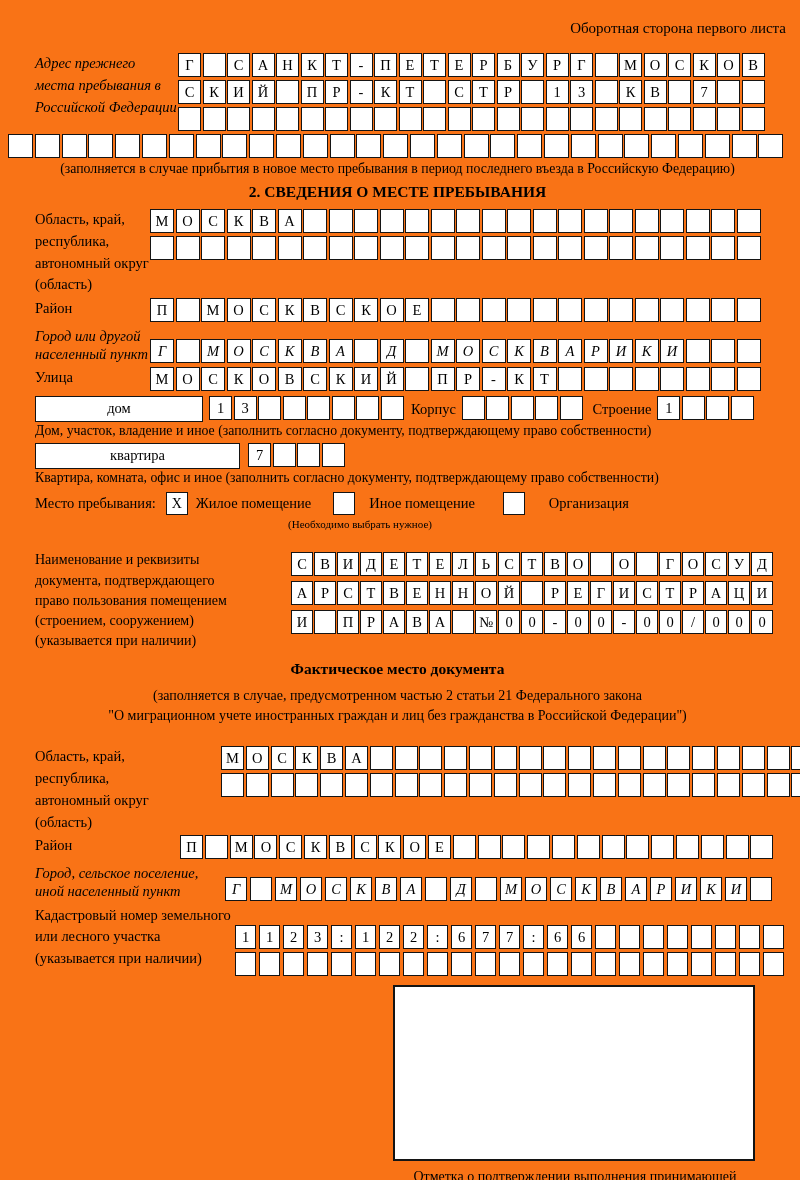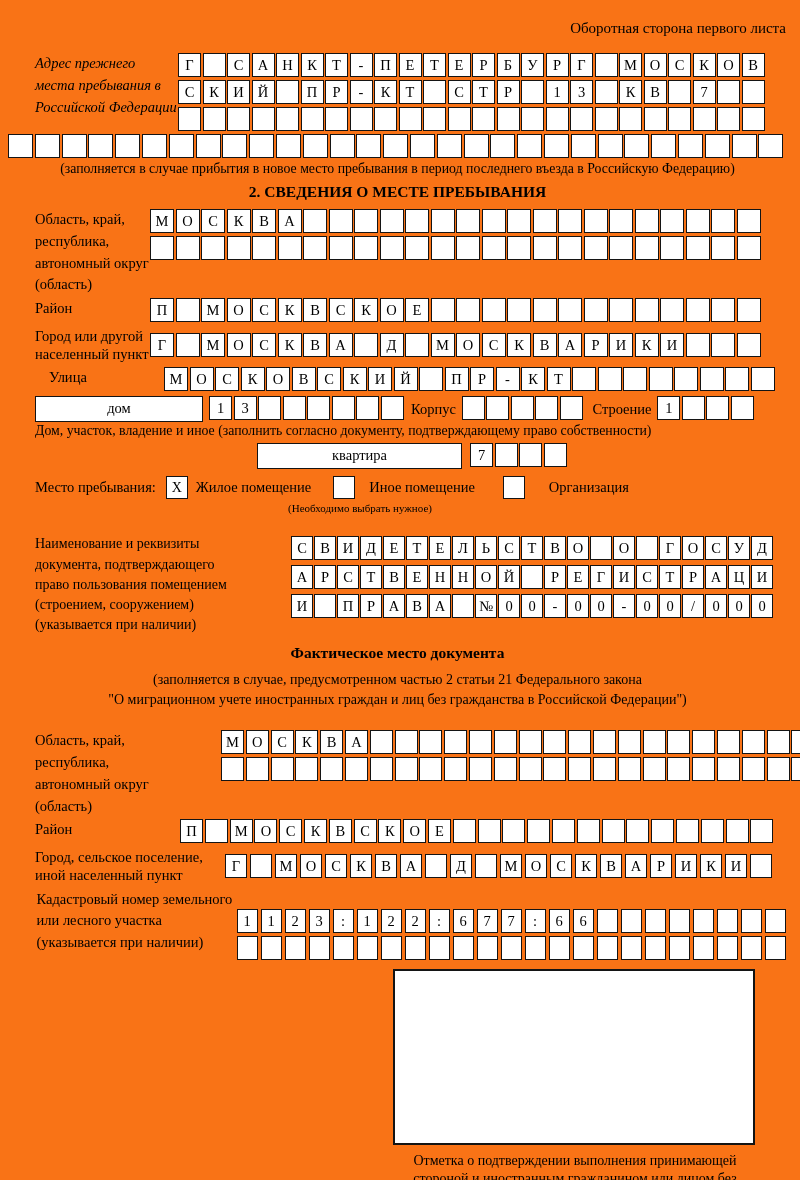--- a/index.html
+++ b/index.html
@@ -4,21 +4,21 @@
 <style>
   html,body{margin:0;padding:0;background:#fff;}
   .page{
     width:800px;height:1180px;overflow:hidden;box-sizing:border-box;
     background:#f97316;color:#000;
     font-family:"Liberation Serif", serif;
     padding:20px 10px 0 35px;position:relative;
   }
   .hdr-note{text-align:right;font-size:15px;padding-right:4px;}
   .row{display:flex;align-items:flex-start;}
-  .row.vcenter{align-items:center;}
+  .row.vcenter{align-items:flex-end;font-style:italic;}
   .lbl{font-size:14.5px;line-height:1.5;flex-shrink:0;}
   .rows{display:flex;flex-direction:column;}
   .cells{display:flex;flex-wrap:nowrap;margin-bottom:3px;}
   .cell{
     box-sizing:content-box;width:21px;height:22px;border:1.6px solid #141414;
     margin-right:1.5px;text-align:center;line-height:22px;font-size:14.5px;
     flex-shrink:0;background:#fff;
   }
   .cells.full .cell{width:23px;margin-right:1.8px;}
   .cells.s2 .cell{width:22px;}
@@ -44,21 +44,21 @@
   .stay-row .lbl{line-height:1.2;}
   .hint{font-size:11px;text-align:center;width:240px;margin-left:205px;margin-top:3px;}
   .confirm-box{
     box-sizing:border-box;width:362px;height:176px;border:2px solid #141414;
     margin-left:358px;margin-top:6px;background:#fff;
   }
   .confirm-caption{
     width:420px;margin-left:330px;margin-top:7px;text-align:center;
     font-size:14px;line-height:1.35;
   }
-  .mt2{margin-top:2px;} .mt4{margin-top:4px;justify-content:center;} .mt6{margin-top:20px;gap:41px;}
+  .mt2{margin-top:2px;} .mt4{margin-top:4px;} .mt6{margin-top:20px;gap:41px;}
   .mt8{margin-top:8px;} .mt16{margin-top:16px;}
   .notes{font-size:14px;text-align:center;margin-right:30px;line-height:1.45;}
 </style>
 </head>
 <body>
 
 <div class="page">
 
   <div class="hdr-note">Оборотная сторона первого листа</div>
 
@@ -366,20 +366,21 @@
   <div class="row mt4">
     <div class="widebox" style="width:205px;">квартира</div>
     <div class="gap8"></div>
     <div class="cells">
         <span class="cell">7</span>
         <span class="cell"></span>
         <span class="cell"></span>
         <span class="cell"></span>
       </div>
   </div>
+  <div class="caption">Квартира, комната, офис и иное (заполнить согласно документу, подтверждающему право собственности)</div>
 
   <div class="stay-row">
     <div class="lbl">Место пребывания:</div>
     <div style="width:10px;"></div>
     <div class="chk">X</div>
     <div style="width:8px;"></div>
     <div class="lbl">Жилое помещение</div>
     <div style="width:22px;"></div>
     <div class="chk"></div>
     <div style="width:14px;"></div>

